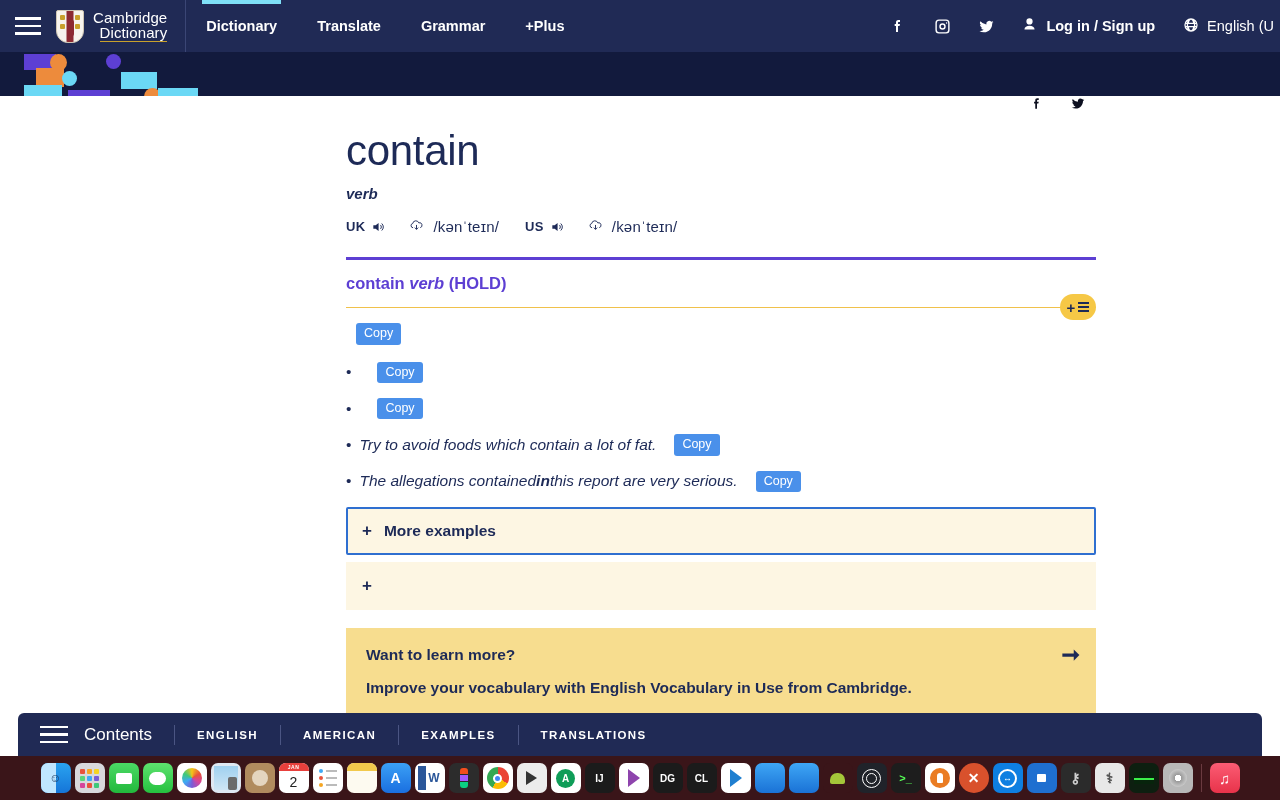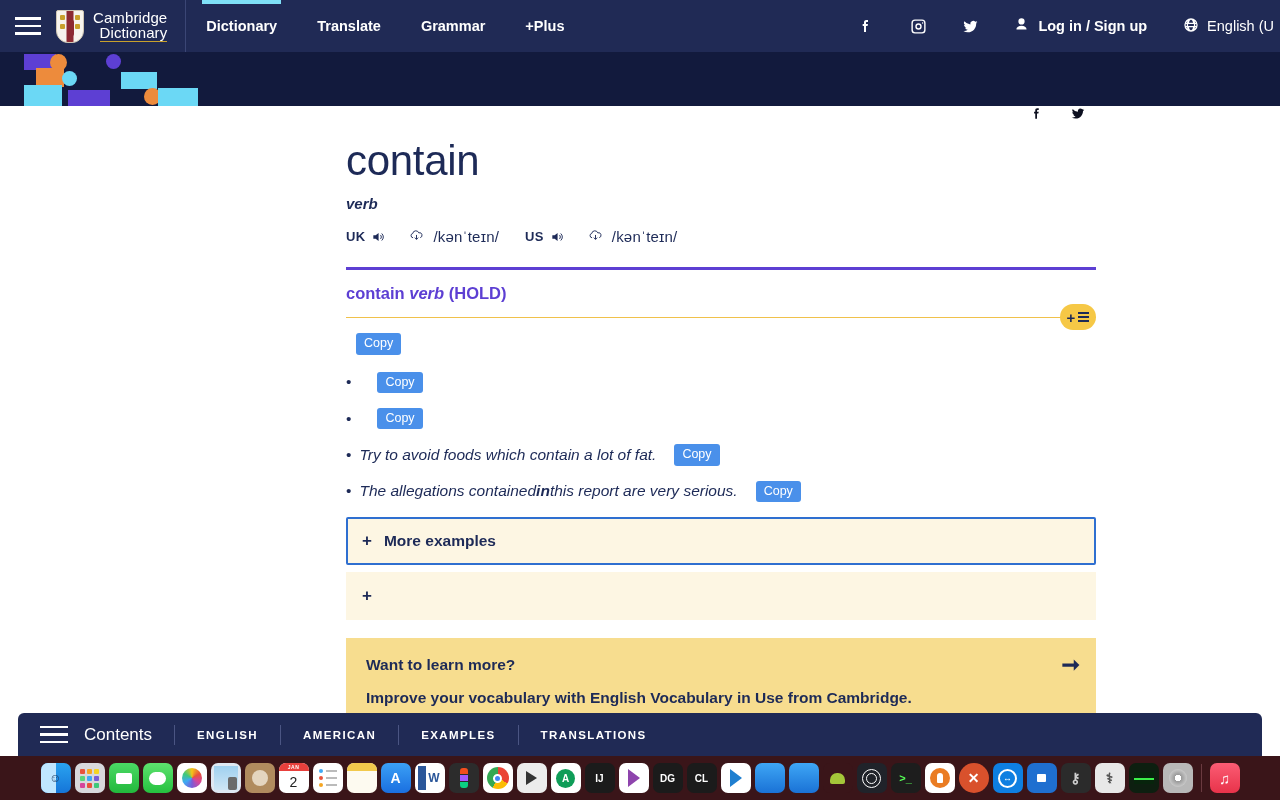--- a/index.html
+++ b/index.html
@@ -52,21 +52,21 @@
     position:relative; display:flex; align-items:center;
     padding:0 20px; color:#fff; font-size:14.5px; font-weight:bold; cursor:pointer;
     white-space:nowrap;
   }
   .mitem.active::before{
     content:""; position:absolute; top:0; left:16px; right:16px; height:4px; background:#7fe0f7;
   }
 
   #navright {
     margin-left:auto; display:flex; align-items:center; height:52px;
-    padding-right:0px; gap:8px;
+    padding-right:0px; gap:0px;
   }
   .sico { width:44px; height:52px; display:flex; align-items:center; justify-content:center; cursor:pointer;}
   .sico svg { fill:#fff; }
   #loginbtn { display:flex; align-items:center; gap:9px; padding:0 14px 0 14px; color:#fff;
               font-size:14.5px; font-weight:bold; cursor:pointer; white-space:nowrap;}
   #langbtn  { display:flex; align-items:center; gap:8px; padding:0 6px 0 14px; color:#fff;
               font-size:14.5px; cursor:pointer; white-space:nowrap; }
 
   
   #searchrow {
@@ -91,21 +91,21 @@
   #kebab i{ width:3.5px; height:3.5px; border-radius:50%; background:#333; display:block;}
   #searchbtn {
     position:absolute; left:785px; top:61px; width:37px; height:37px; border-radius:50%;
     background:#f6c846; display:flex; align-items:center; justify-content:center; cursor:pointer;
   }
   #searchbtn svg{ stroke:#202a55; }
   #rightnav { position:absolute; left:838px; top:52px; height:54px; display:flex; align-items:center; }
   .rnav { color:#fff; font-size:16px; font-weight:bold; padding:0 16px; cursor:pointer; white-space:nowrap;}
 
   
-  #page { position:absolute; top:106px; left:0; width:1280px; height:694px; background:#fff; overflow:hidden;}
+  #page { position:absolute; top:96px; left:0; width:1280px; height:694px; background:#fff; overflow:hidden;}
   #col { position:absolute; left:346px; top:0px; width:750px; }
 
   #socialtop { display:flex; justify-content:flex-end; gap:26px; padding:0 10px 6px 0; height:22px; align-items:flex-start;}
   #socialtop span{ cursor:pointer; }
   #socialtop svg{ fill:#0d1020; }
 
   #headword { font-size:42px; font-weight:400; color:#1d2a57; letter-spacing:-.3px; line-height:1.08; padding-top:10px;}
   #pos { font-size:15px; font-style:italic; font-weight:bold; color:#1d2a57; margin-top:12px;}
   #prons { display:flex; align-items:center; gap:0px; margin-top:16px; font-size:15px; color:#1d2a57;}
   .regionlab { font-size:13px; font-weight:bold; letter-spacing:.3px; }

